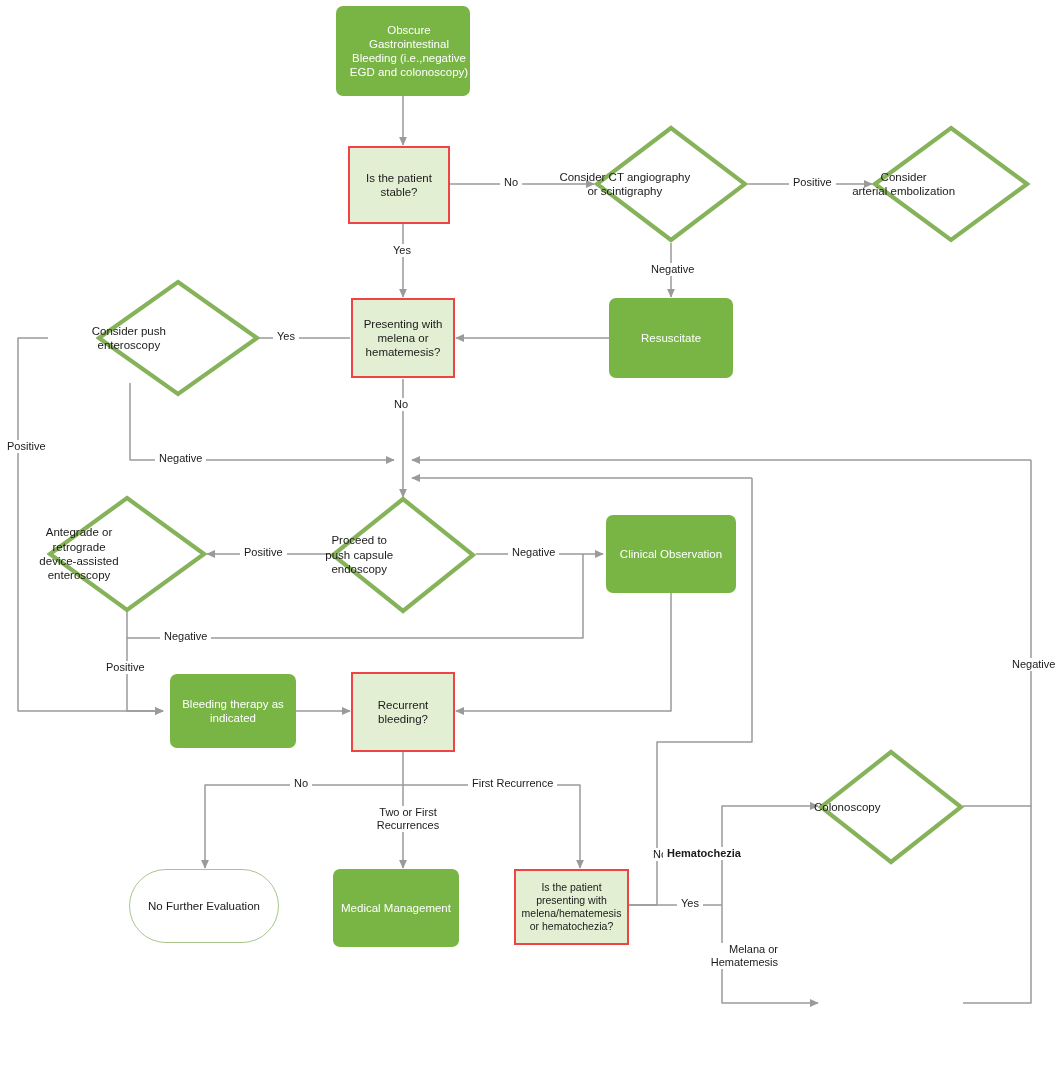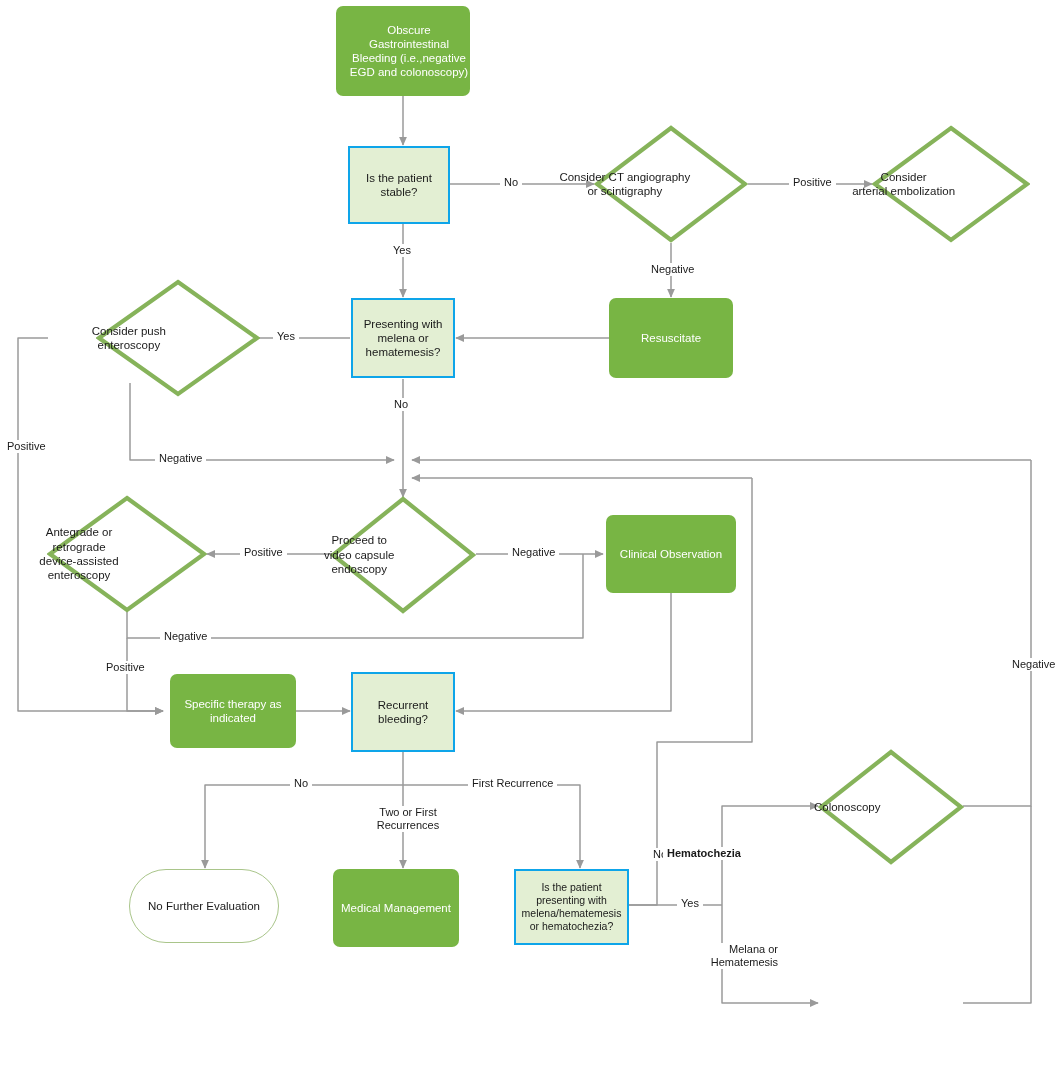--- a/index.html
+++ b/index.html
@@ -7,21 +7,21 @@
   #canvas{position:relative;width:1059px;height:1067px;background:#fff;overflow:hidden;}
   svg#edges{position:absolute;left:0;top:0;width:1059px;height:1067px;}
 
   .node{position:absolute;box-sizing:border-box;display:flex;align-items:center;justify-content:center;text-align:center;}
   .node .lbl{display:block;line-height:1.22;white-space:pre-line;}
 
   
   .proc{background:#78B544;border-radius:7px;color:#ffffff;font-size:11.5px;}
 
   
-  .dec-rect{background:#E3EFD3;border:2px solid #0ea5e9;color:#1a1a1a;font-size:11.5px;}
+  .dec-rect{background:#E3EFD3;border:2px solid #ef4444;color:#1a1a1a;font-size:11.5px;}
 
   
   .diamond{background:transparent;}
   .diamond .dshape{position:absolute;left:0;top:0;width:100%;height:100%;}
   .diamond .dtext{position:relative;z-index:2;width:160%;left:-30%;text-align:center;color:#1a1a1a;font-size:11.5px;line-height:1.25;white-space:pre-line;}
 
   
   .term{border:1.5px solid #A9C58A;border-radius:999px;background:#ffffff;color:#1a1a1a;font-size:11.5px;}
 
   .edge-label{position:absolute;color:#1a1a1a;font-size:11px;background:#ffffff;padding:0 4px;line-height:1.2;text-align:center;white-space:pre-line;}
@@ -143,40 +143,40 @@
     </svg>
     <span class="dtext">Consider push
 enteroscopy</span>
   </div>
 
   <div class="node diamond" style="left:330px;top:496px;width:146px;height:118px;">
     <svg class="dshape" viewBox="0 0 146 118" preserveAspectRatio="none">
       <polygon points="73,3 143,59 73,115 3,59" fill="#ffffff" stroke="#86B35A" stroke-width="4.2"></polygon>
     </svg>
     <span class="dtext">Proceed to
-video capsule
+push capsule
 endoscopy</span>
   </div>
 
   <div class="node diamond" style="left:47px;top:495px;width:160px;height:118px;">
     <svg class="dshape" viewBox="0 0 160 118" preserveAspectRatio="none">
       <polygon points="80,3 157,59 80,115 3,59" fill="#ffffff" stroke="#86B35A" stroke-width="4.2"></polygon>
     </svg>
     <span class="dtext">Antegrade or
 retrograde
 device-assisted
 enteroscopy</span>
   </div>
 
   <div class="node proc" style="left:606px;top:515px;width:130px;height:78px;">
     <span class="lbl">Clinical Observation</span>
   </div>
 
   <div class="node proc" style="left:170px;top:674px;width:126px;height:74px;">
-    <span class="lbl">Specific therapy as
+    <span class="lbl">Bleeding therapy as
 indicated</span>
   </div>
 
   <div class="node dec-rect" style="left:351px;top:672px;width:104px;height:80px;align-items:center;">
     <span class="lbl">Recurrent
 bleeding?</span>
   </div>
 
   <div class="node term" style="left:129px;top:869px;width:150px;height:74px;">
     <span class="lbl">No Further Evaluation</span>

